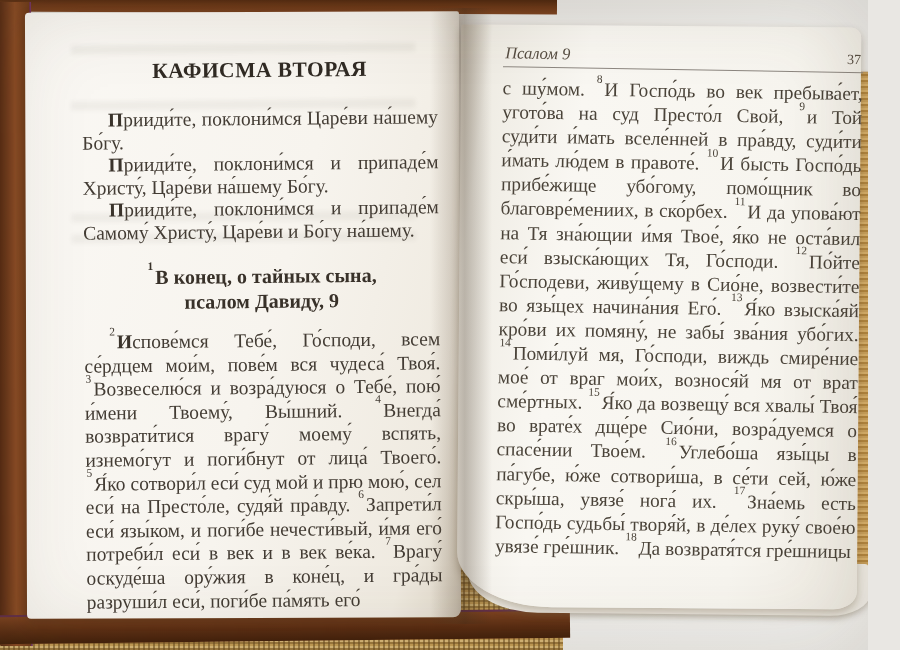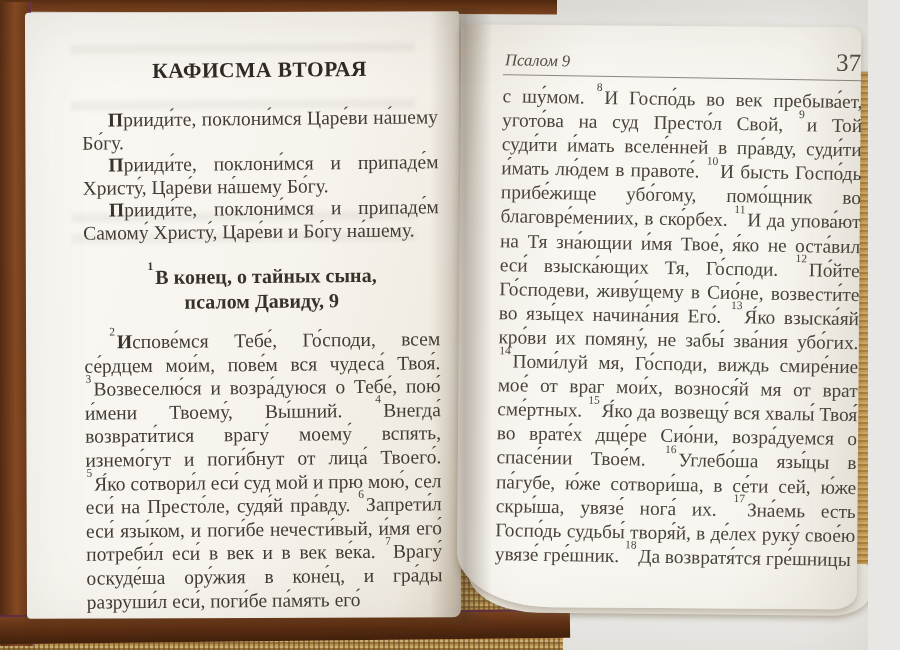--- a/index.html
+++ b/index.html
@@ -125,21 +125,21 @@
   
   .page-inner-right{
     position:absolute;left:40px;top:20px;width:360px;
     transform:rotate(.5deg);color:#4a4339;
   }
   .runhead{
     display:flex;justify-content:space-between;align-items:baseline;
     border-bottom:1.2px solid #8d8780;padding:0 2px 3px 2px;color:#564d42;
   }
   .rh-title{font-style:italic;font-size:16.5px;}
-  .rh-num{font-size:25px;}
+  .rh-num{font-size:14px;}
   .body-text.right{margin-top:9px;text-indent:0;font-size:19.3px;line-height:24.1px;}
 </style>
 </head>
 <body>
 
 <div class="scene">
   <div class="burlap"></div>
   <div class="burlap-left"></div>
 
   <div class="cover cover-top"></div>

